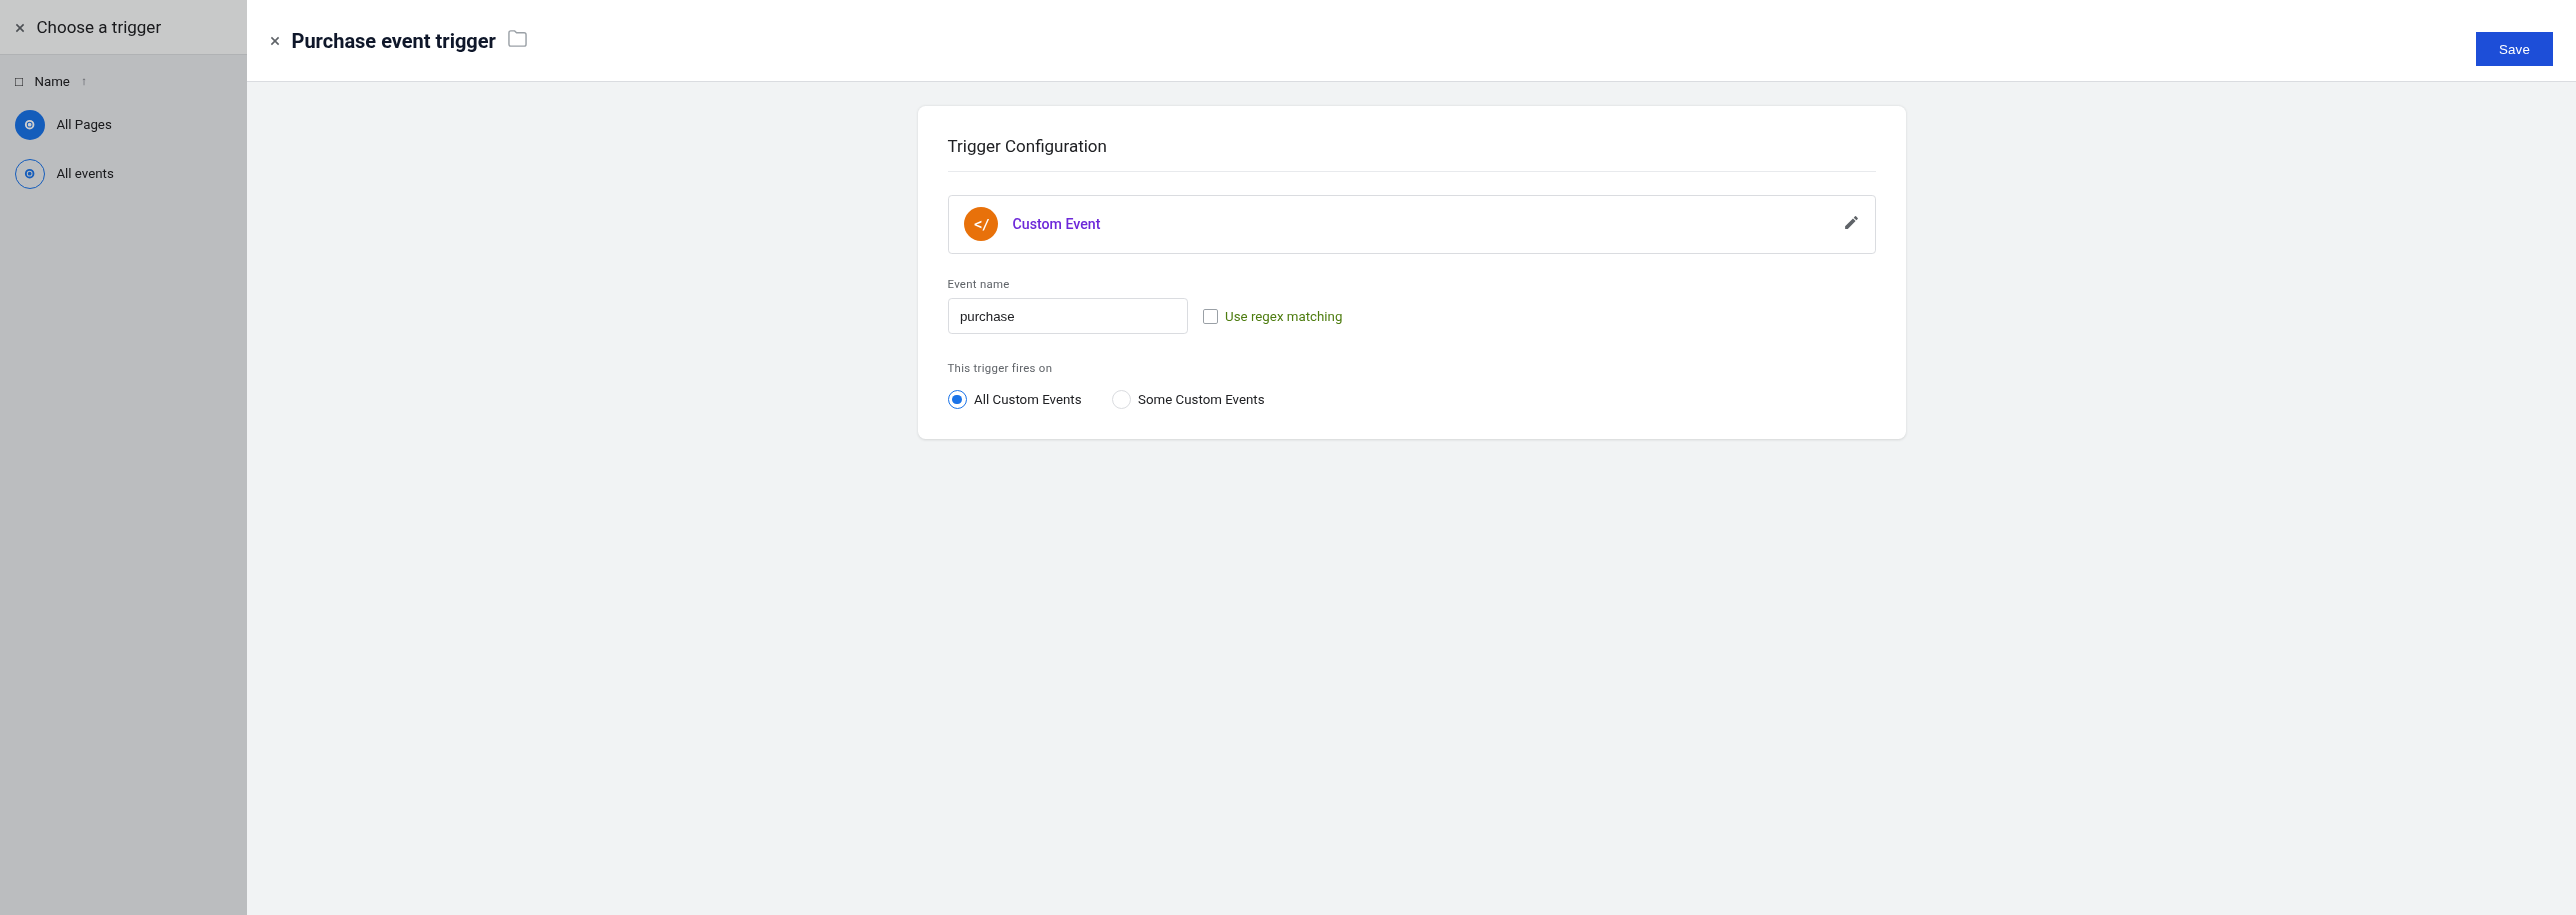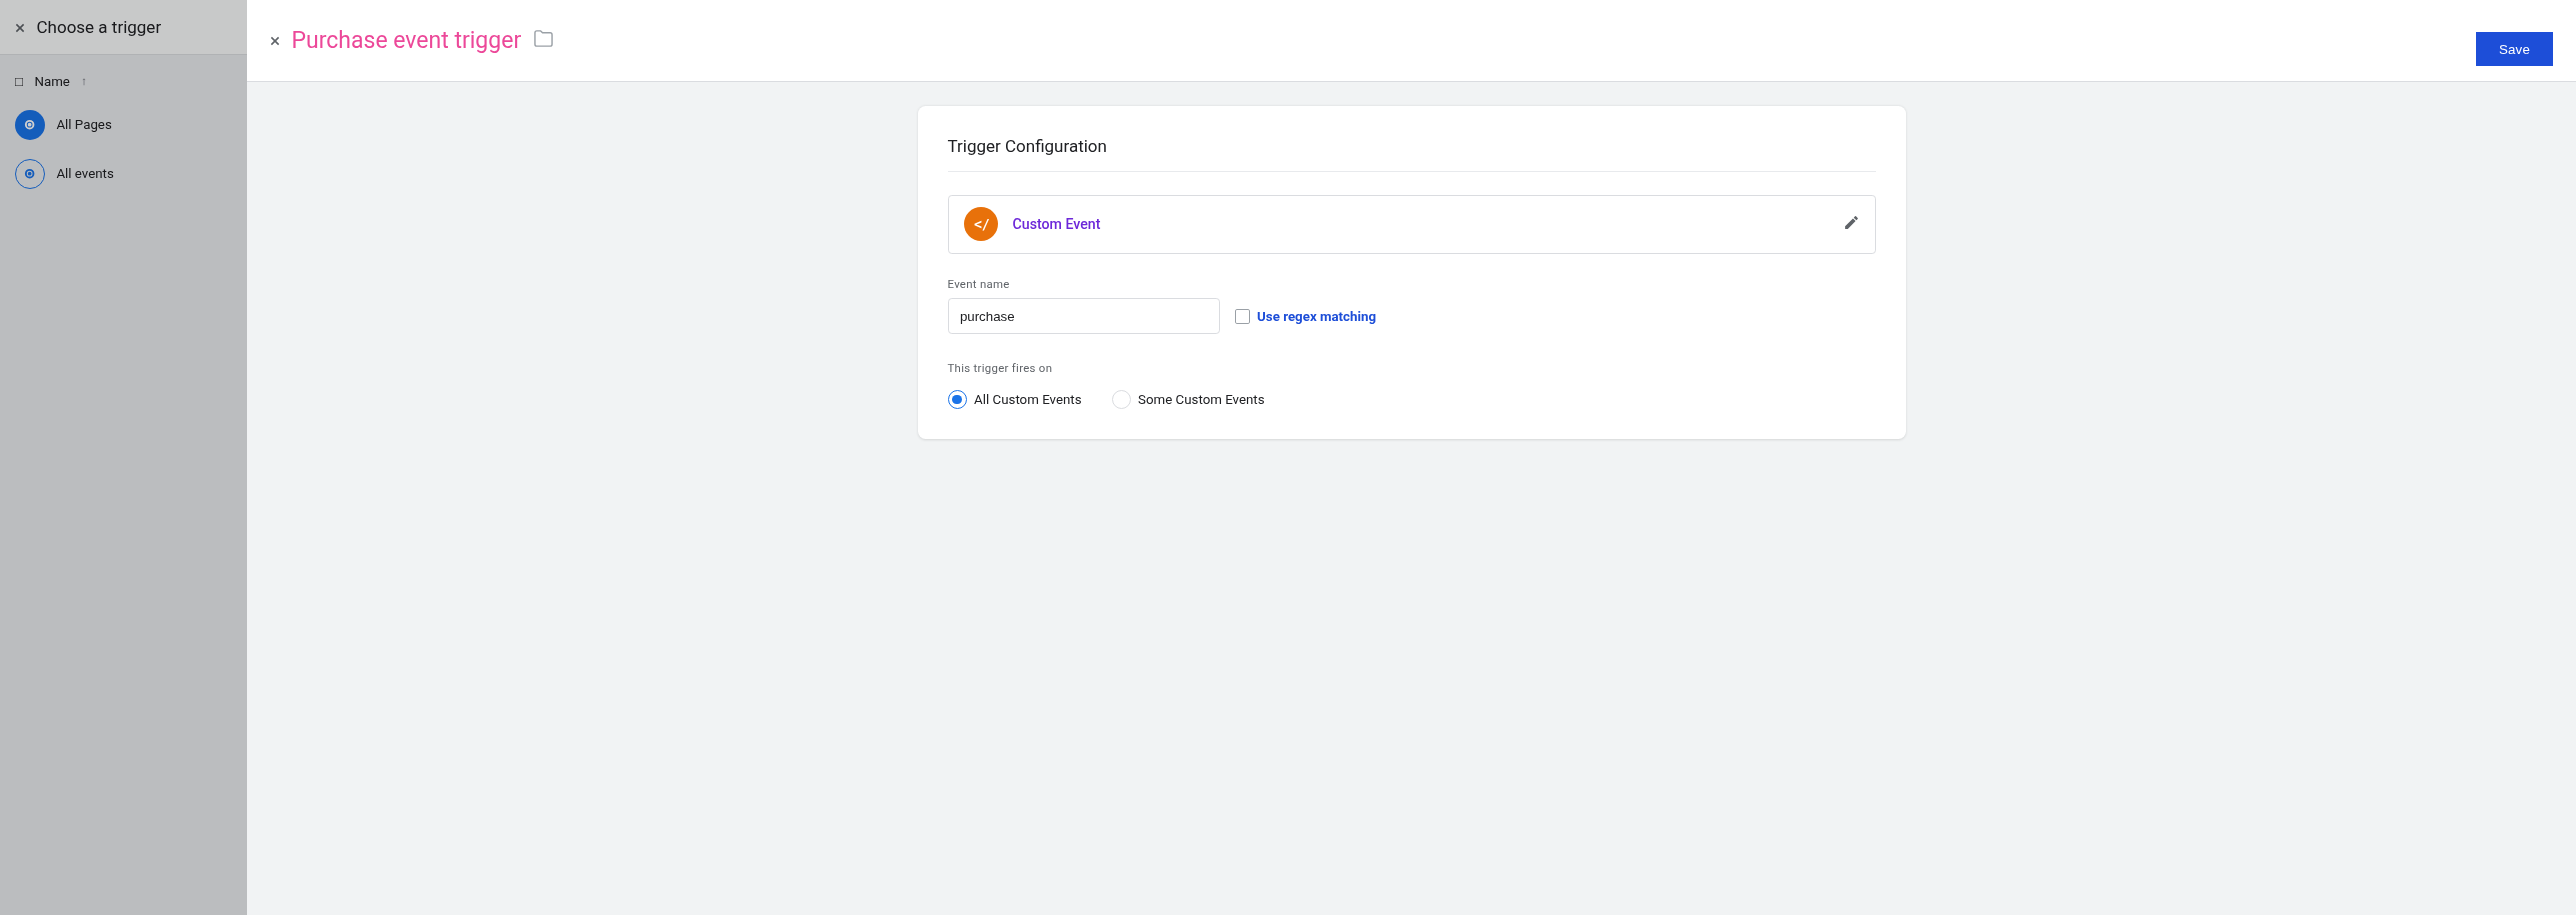--- a/index.html
+++ b/index.html
@@ -105,23 +105,23 @@
       align-items: center;
       gap: 11.4px;
     }
     .right-header-close {
       cursor: pointer;
       color: #5f6368;
       font-size: 19px;
       line-height: 1;
     }
     .right-header-title {
-      font-size: 23px;
-      font-weight: 400;
-      color: #ec4899;
+      font-size: 20px;
+      font-weight: 700;
+      color: #0f172a;
     }
     .folder-icon {
       color: #9aa0a6;
       font-size: 19px;
       cursor: pointer;
     }
     .save-btn {
       background: #1d4ed8;
       color: #ffffff;
       border: none;
@@ -213,43 +213,42 @@
       gap: 15px;
       margin-top: 7.6px;
     }
     .event-name-input {
       border: 0.9px solid #dadce0;
       border-radius: 3.8px;
       padding: 9.5px 11.4px;
       font-size: 13.3px;
       color: #202124;
       outline: none;
-      width: 272px;
+      width: 240px;
     }
     .regex-checkbox-row {
       display: flex;
       align-items: center;
       gap: 7.6px;
     }
     .regex-checkbox {
       width: 15px;
       height: 15px;
       border: 1.9px solid #9aa0a6;
       border-radius: 1.9px;
       cursor: pointer;
       flex-shrink: 0;
       display: flex;
       align-items: center;
       justify-content: center;
     }
     .regex-label {
       font-size: 13.3px;
-      color: #1d4ed8;
-      cursor: pointer;
-      font-weight: bold;
+      color: #4d7c0f;
+      cursor: pointer;
     }
 
     .fires-on-section {
       margin-top: 25px;
     }
     .fires-on-title {
       font-size: 11.4px;
       color: #5f6368;
       margin-bottom: 15px;
       letter-spacing: 0.3px;

